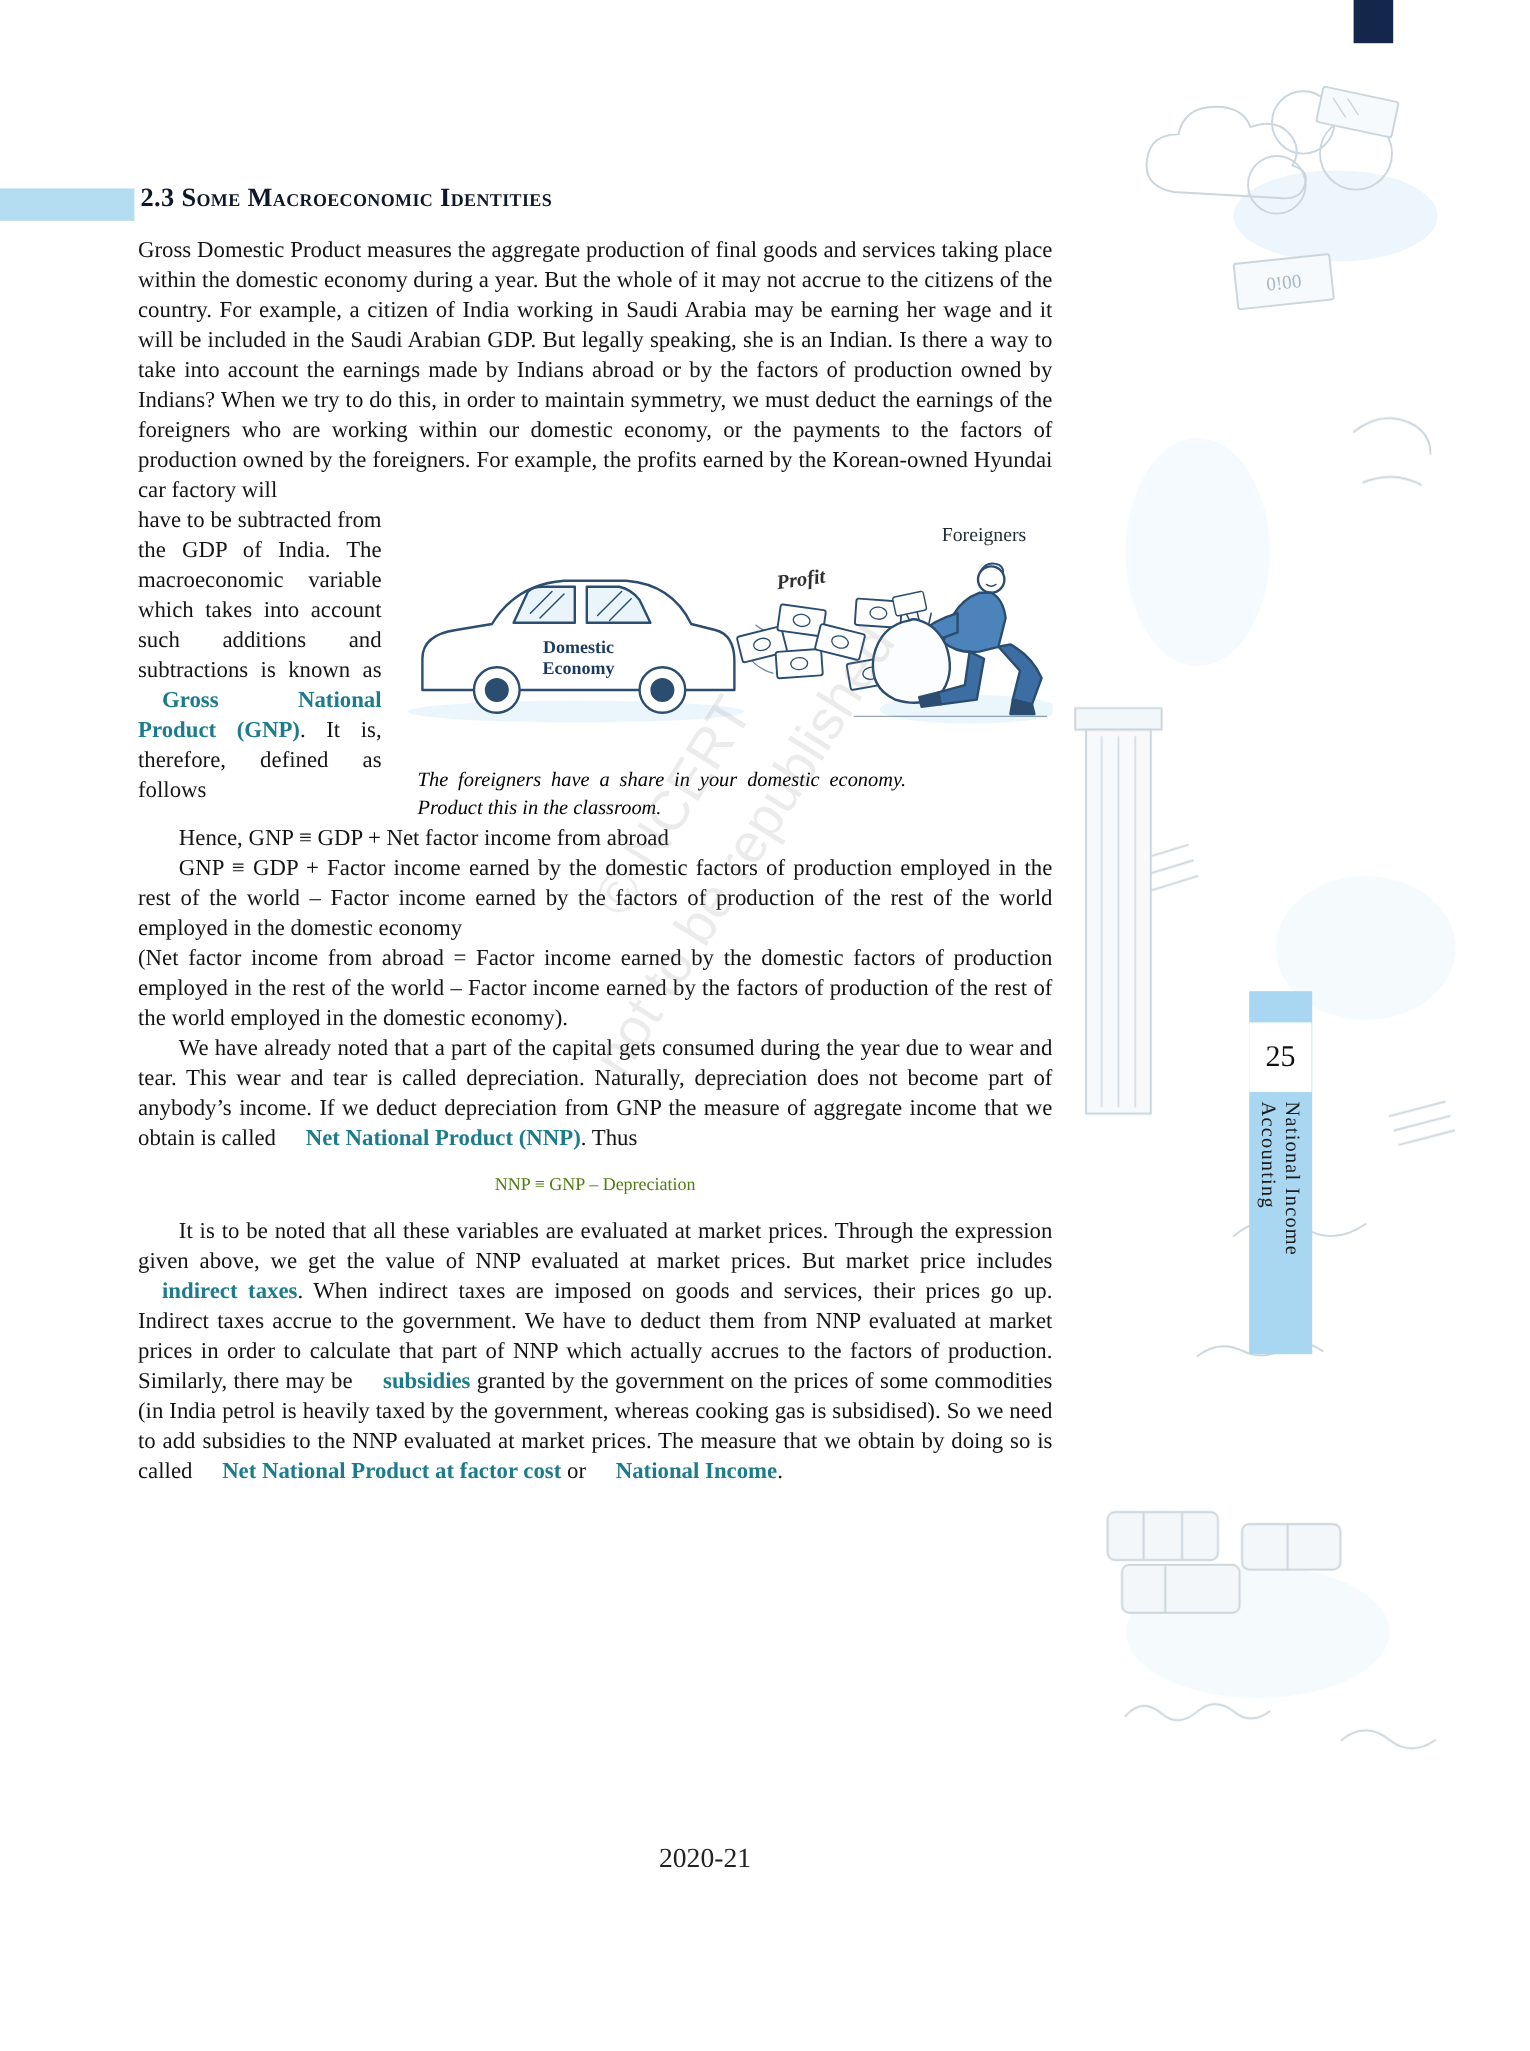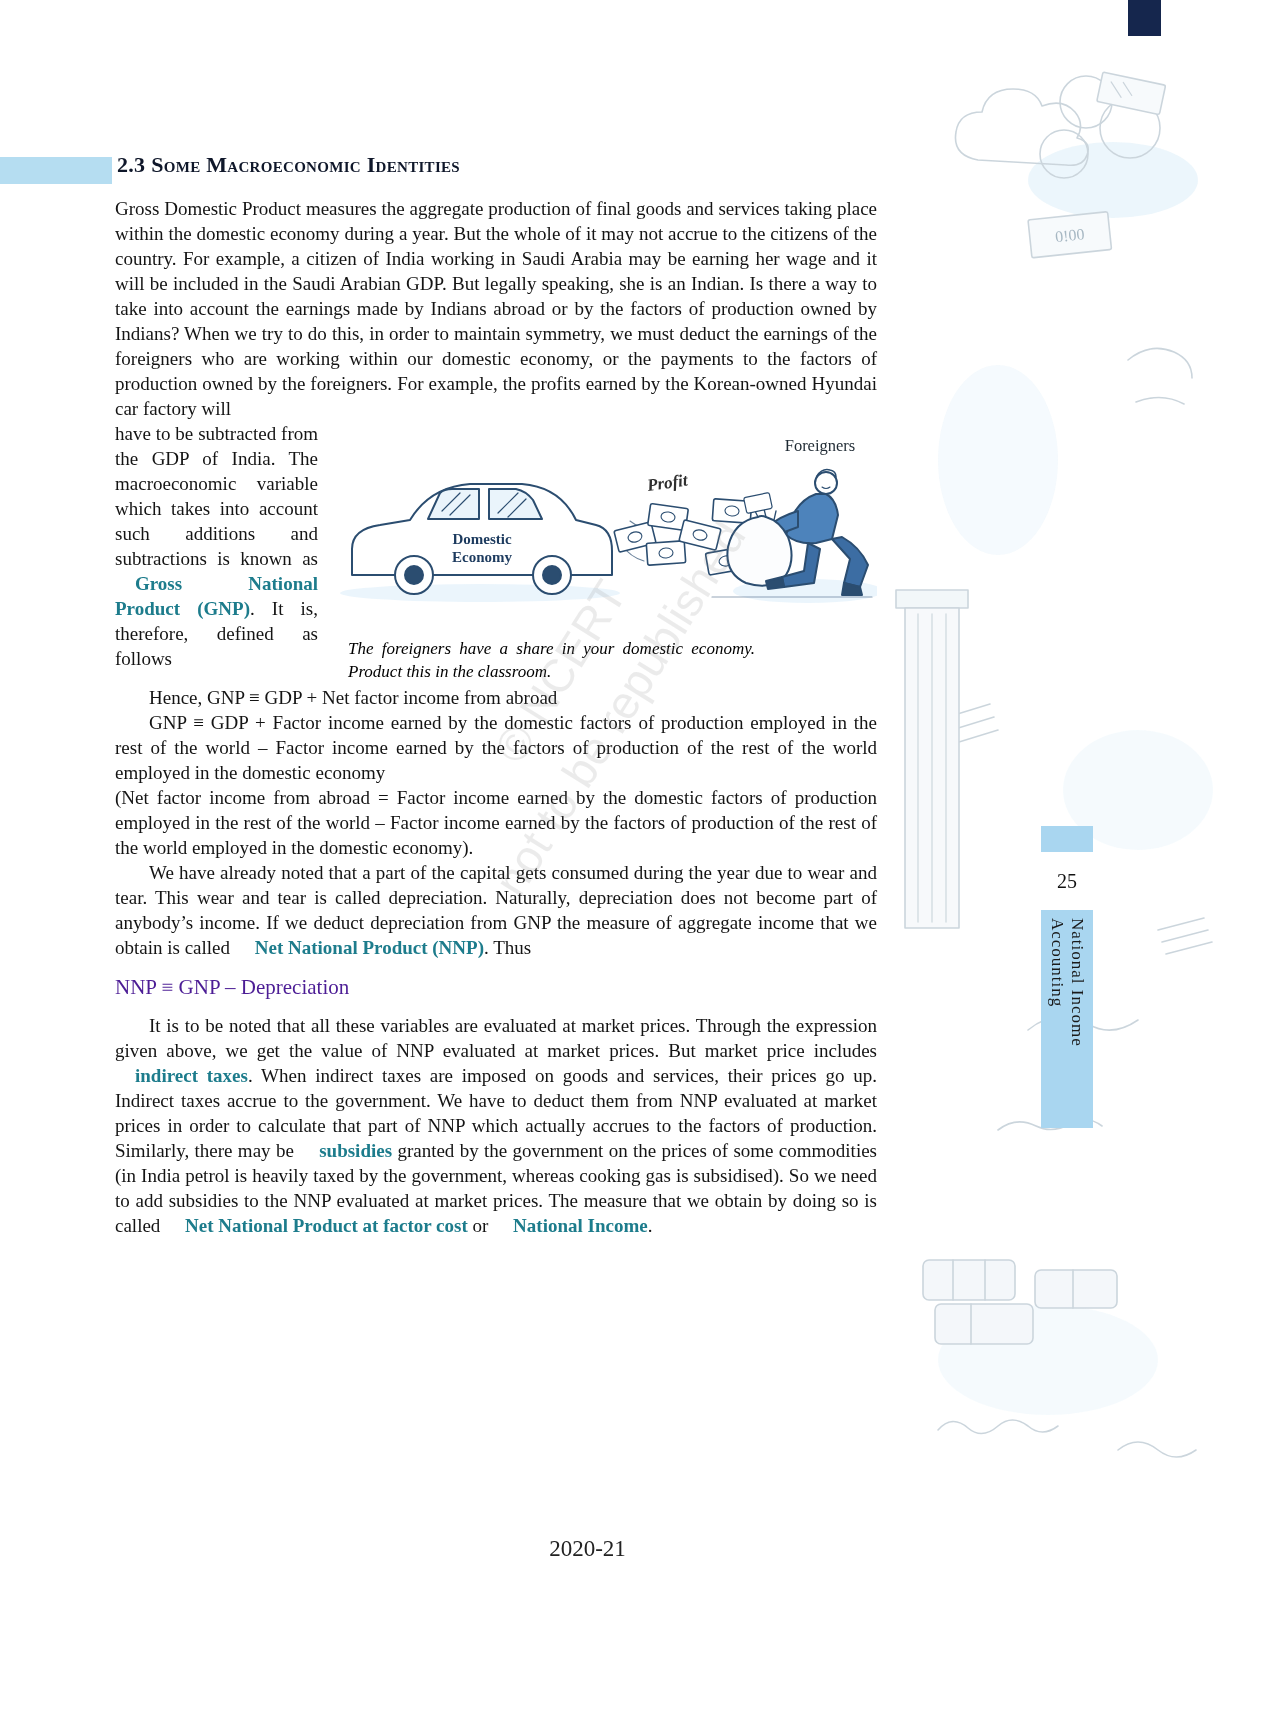--- a/index.html
+++ b/index.html
@@ -40,22 +40,22 @@
     margin: 4px 0 2px 12px; padding: 0;
   }
   .figure-float figcaption {
     padding-left: 18px; margin-top: 6px;
     font-style: italic; font-size: 17px; line-height: 23px;
     color: #000000; text-align: left;
   }
   .figure-float figcaption .cap1 { word-spacing: 4px; }
   .clear { clear: both; }
   .equation {
-    text-indent: 0;
-    margin: 15px 0 13px 0; font-size: 21px; color: #4c1d95;
+    text-align: center; text-indent: 0;
+    margin: 15px 0 13px 0; font-size: 15px; color: #4d7c0f;
   }
   .watermark {
     position: absolute; left: 360px; top: 620px;
     width: 460px; z-index: 3; pointer-events: none;
     transform: rotate(-58deg);
     color: #8a8a8a; opacity: 0.16;
     font-size: 46px; line-height: 70px; text-align: center;
     font-family: "Liberation Sans", sans-serif;
   }
   .margin-art {
@@ -66,21 +66,21 @@
   .sidebar-tab {
     position: absolute; left: 1041px; top: 826px;
     width: 52px; height: 302px; z-index: 4;
     background: #a9d6f0;
     display: flex; flex-direction: column; align-items: center;
   }
   .page-num-box {
     margin-top: 26px; width: 52px; height: 58px;
     background: #ffffff;
     display: flex; align-items: center; justify-content: center;
-    font-size: 20px; color: #111;
+    font-size: 25px; color: #111;
   }
   .vertical-title {
     flex: 1; display: flex; align-items: center; justify-content: center;
     writing-mode: vertical-rl; text-orientation: mixed;
     font-size: 17px; letter-spacing: 1px; color: #1a1a1a;
     padding-top: 8px;
   }
   .footer {
     position: absolute; left: 115px; top: 1536px; width: 945px;
     text-align: center; font-size: 23px; color: #222; z-index: 2;

